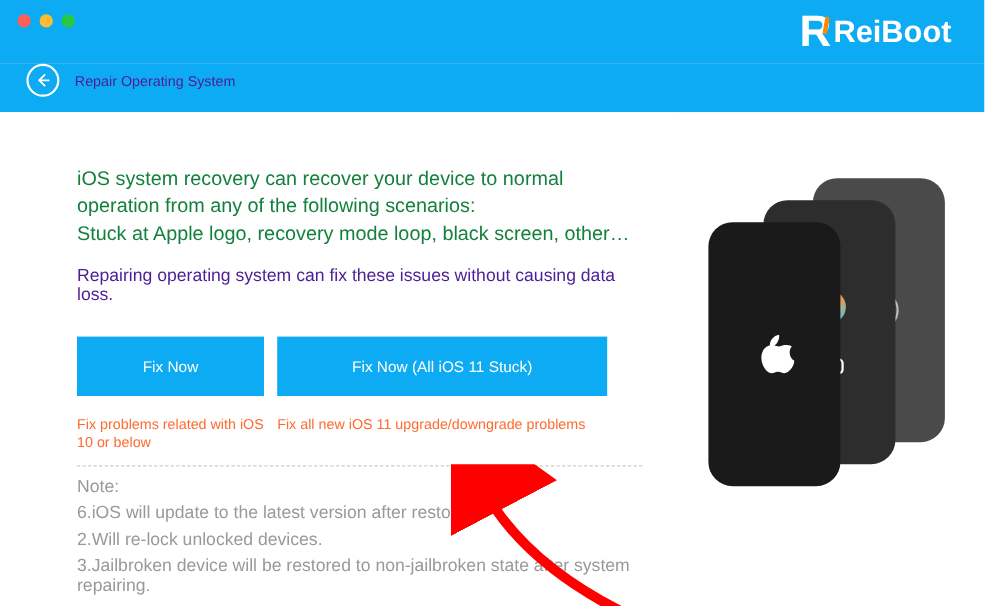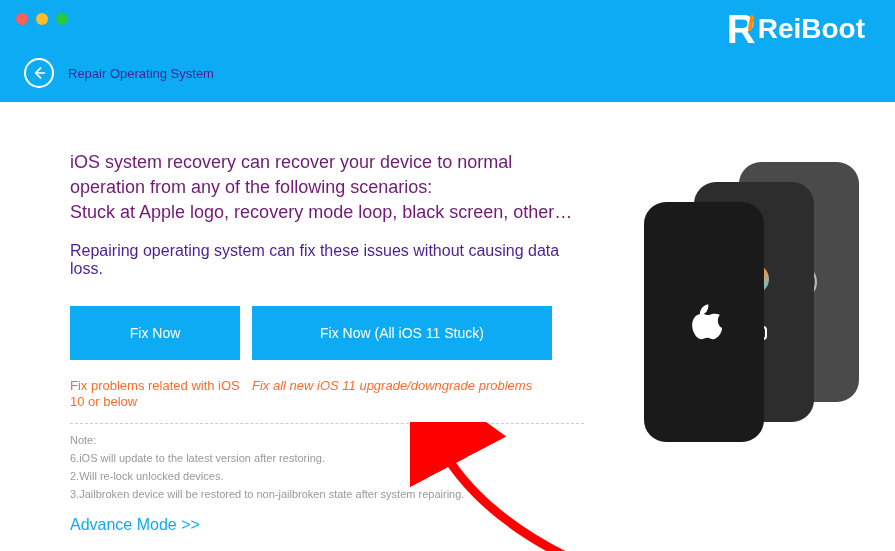--- a/index.html
+++ b/index.html
@@ -77,21 +77,21 @@
     background: #fff;
   }
   .content {
     background: #fff;
     padding: 48px 30px 0 70px;
     width: 614px;
     position: relative;
   }
   .heading {
     font-size: 18px;
-    color: #701a75;
+    color: #15803d;
     line-height: 1.4;
     font-weight: 400;
   }
   .subtext {
     margin-top: 16px;
     color: #4c1d95;
     font-size: 16px;
   }
   .btn-row {
     display: flex;
@@ -111,28 +111,28 @@
   }
   .btn-fix1 { width: 170px; }
   .btn-fix2 { width: 300px; }
   .btn-caption {
     color: #ff6a2f;
     font-size: 13px;
     margin-top: 8px;
     width: 170px;
     line-height: 1.3;
   }
-  .btn-caption.wide { width: 300px; font-style: italic; }
+  .btn-caption.wide { width: 300px; }
   .caption-row { display: flex; gap: 12px; margin-top: 10px; }
   .note-block {
     margin-top: 12px;
     border-top: 1px dashed #ccc;
     padding-top: 10px;
     color: #999;
-    font-size: 11px;
+    font-size: 16px;
   }
   .note-block div { margin-bottom: 6px; }
   .advance {
     color: #0dabf3;
     font-size: 16px;
     margin-top: 10px;
     display: inline-block;
     cursor: pointer;
   }
   .right-illus {

